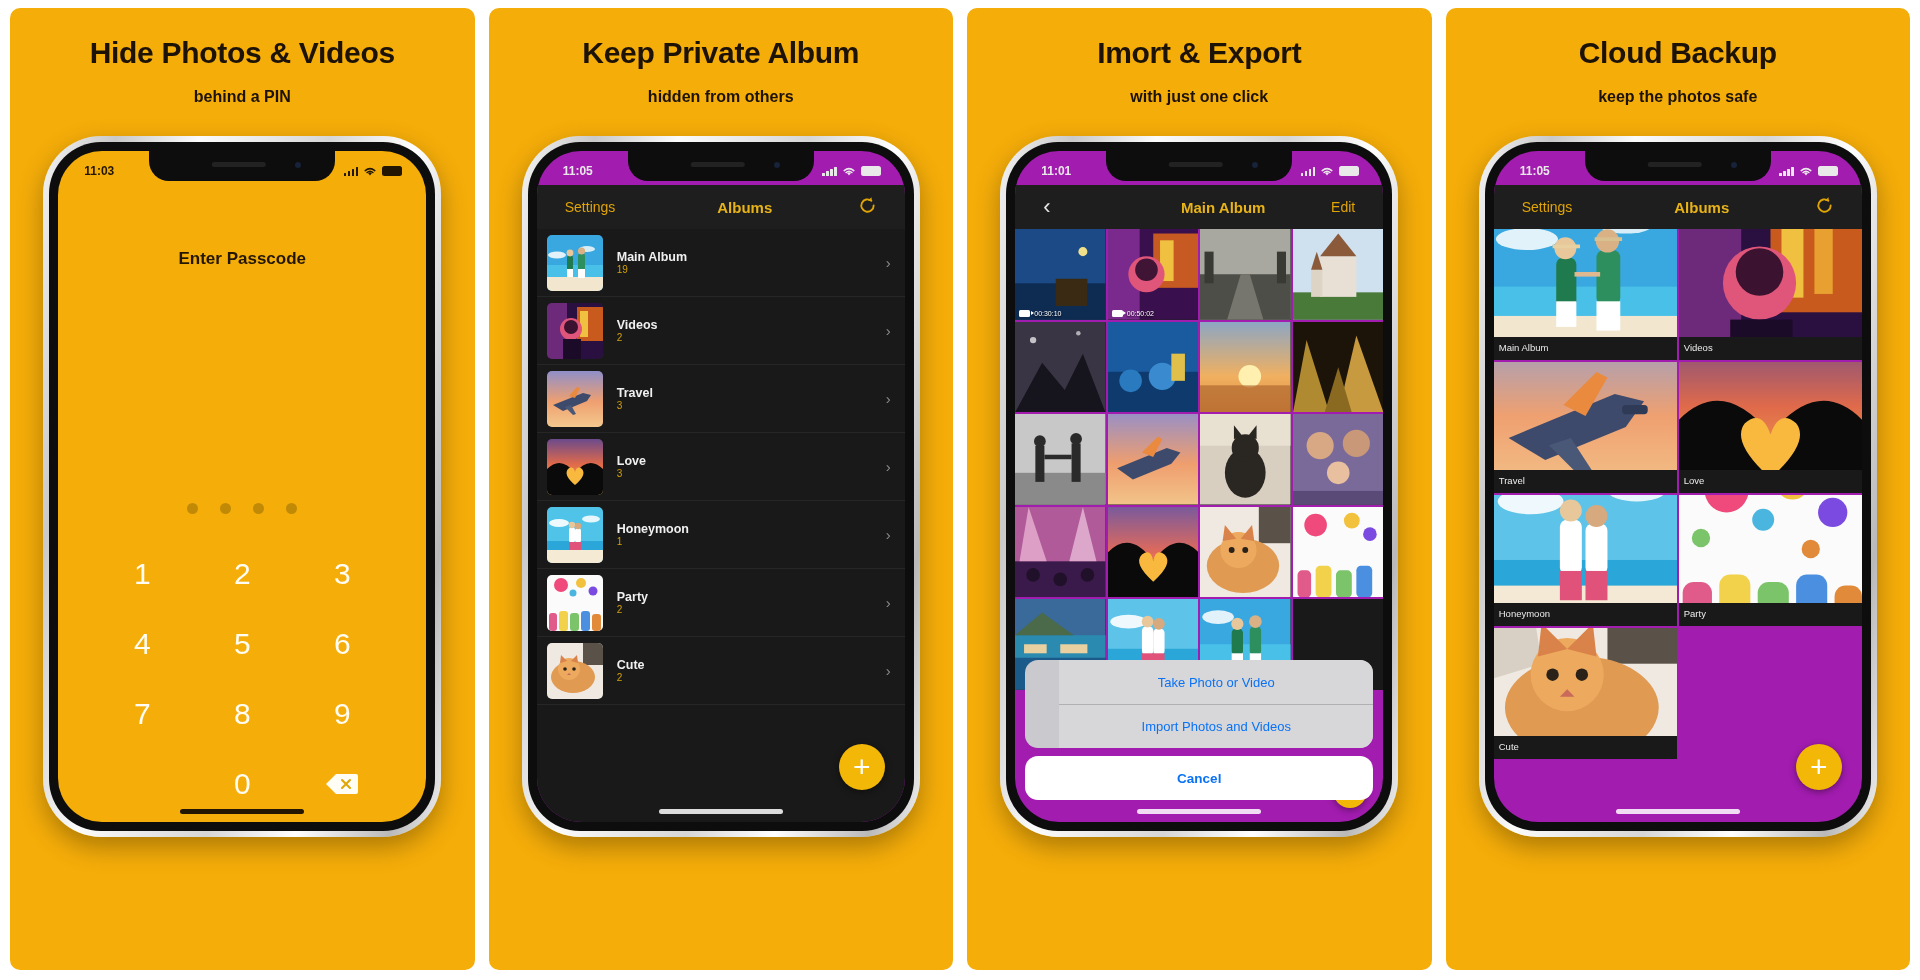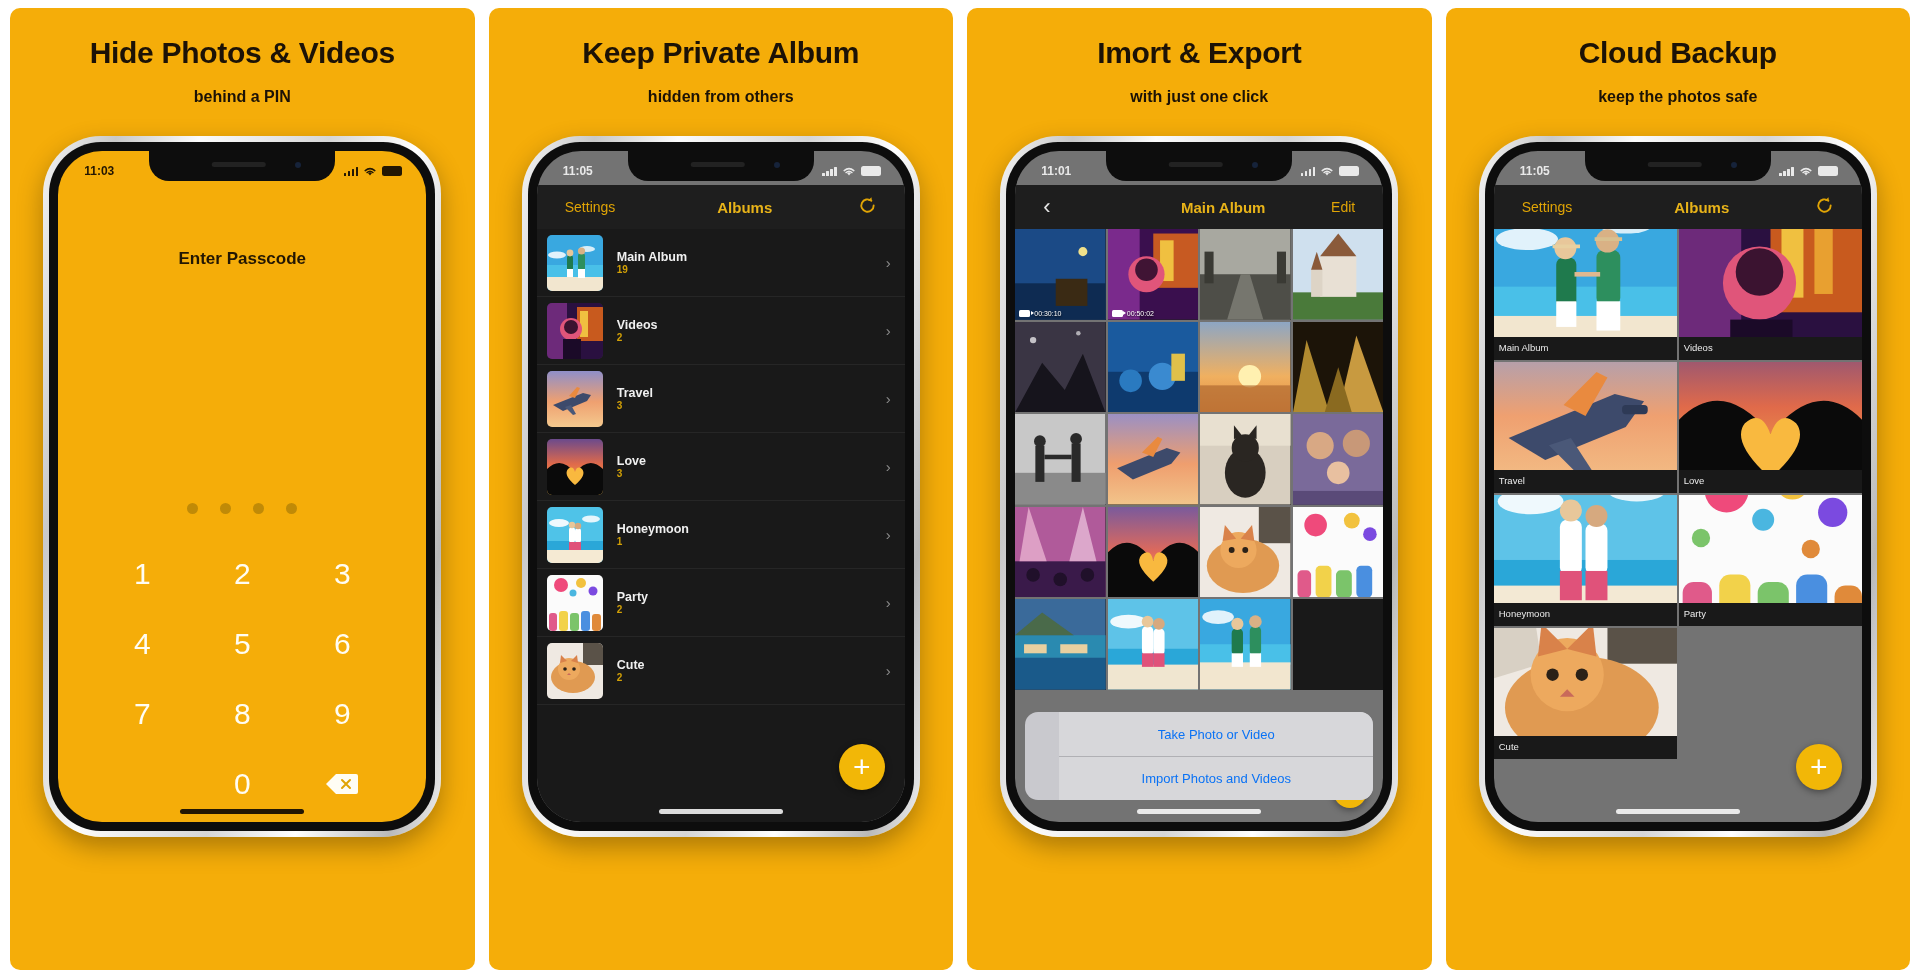--- a/index.html
+++ b/index.html
@@ -129,21 +129,21 @@
     row-gap: 24px;
   }
   .key {
     height: 46px; display:flex; align-items:center; justify-content:center;
     font-size: 30px; color:#fffdf4; font-weight: 400;
   }
   .key.blank { visibility:hidden; }
   .del-key svg { width: 34px; height: 24px; }
 
   
-  .app-dark { width:100%; height:100%; background:#737373; position:relative; }
+  .app-dark { width:100%; height:100%; background:#a21caf; position:relative; }
   .navbar {
     position:absolute; top: 34px; left:0; right:0; height: 44px;
     display:flex; align-items:center; justify-content:space-between;
     padding: 0 28px; background:#1e1e1e; z-index: 20;
   }
   .nav-left, .nav-right { font-size: 14px; color:#e0a405; font-weight:500; min-width:62px; }
   .nav-right { text-align:right; }
   .nav-title { font-size: 15px; color:#e8b319; font-weight:600;margin-left:48px; }
   .refresh-ic { width:19px; height:19px; display:inline-block; }
   .chev-back { font-size: 22px; color:#e6e6e6; line-height:1; }
@@ -158,21 +158,21 @@
     padding: 7px 14px 7px 10px;
     border-bottom: 1px solid #262626;
     height: 68px;
   }
   .album-thumb {
     width: 56px; height: 56px; border-radius: 5px;
     flex: 0 0 56px; overflow:hidden; background:#333;
   }
   .album-meta { flex:1; }
   .album-name { font-size: 12.5px; color:#f0f0f0; font-weight:600; }
-  .album-count { font-size: 10px; color:#d2a006; margin-top:0; font-weight:700; }
+  .album-count { font-size: 10px; color:#d2a006; margin-top:0; font-weight:400; }
   .album-chev { color:#8a8a8a; font-size: 15px; }
   .fab {
     position:absolute; right: 20px; bottom: 32px;
     width: 46px; height: 46px; border-radius: 50%;
     background: #f2b707;
     display:flex; align-items:center; justify-content:center;
     color:#fff; font-size: 30px; line-height:0; font-weight:300;
     z-index: 25; box-shadow: 0 2px 7px rgba(0,0,0,.4);
   }
 
@@ -767,20 +767,21 @@
               <div class="cell" style="background:#191919"></div>
             </div>
 
             <div class="fab" style="bottom:14px; right:16px; width:34px; height:34px; font-size:22px;">+</div>
 
             <div class="sheet">
               <div class="sheet-group">
                 <div class="sheet-btn">Take Photo or Video</div>
                 <div class="sheet-btn">Import Photos and Videos</div>
               </div>
+              <div class="sheet-cancel">Cancel</div>
             </div>
 
             <div class="home-ind"></div>
           </div>
         </div>
       </div>
     </div>
   </div>
 
   <div class="panel">

